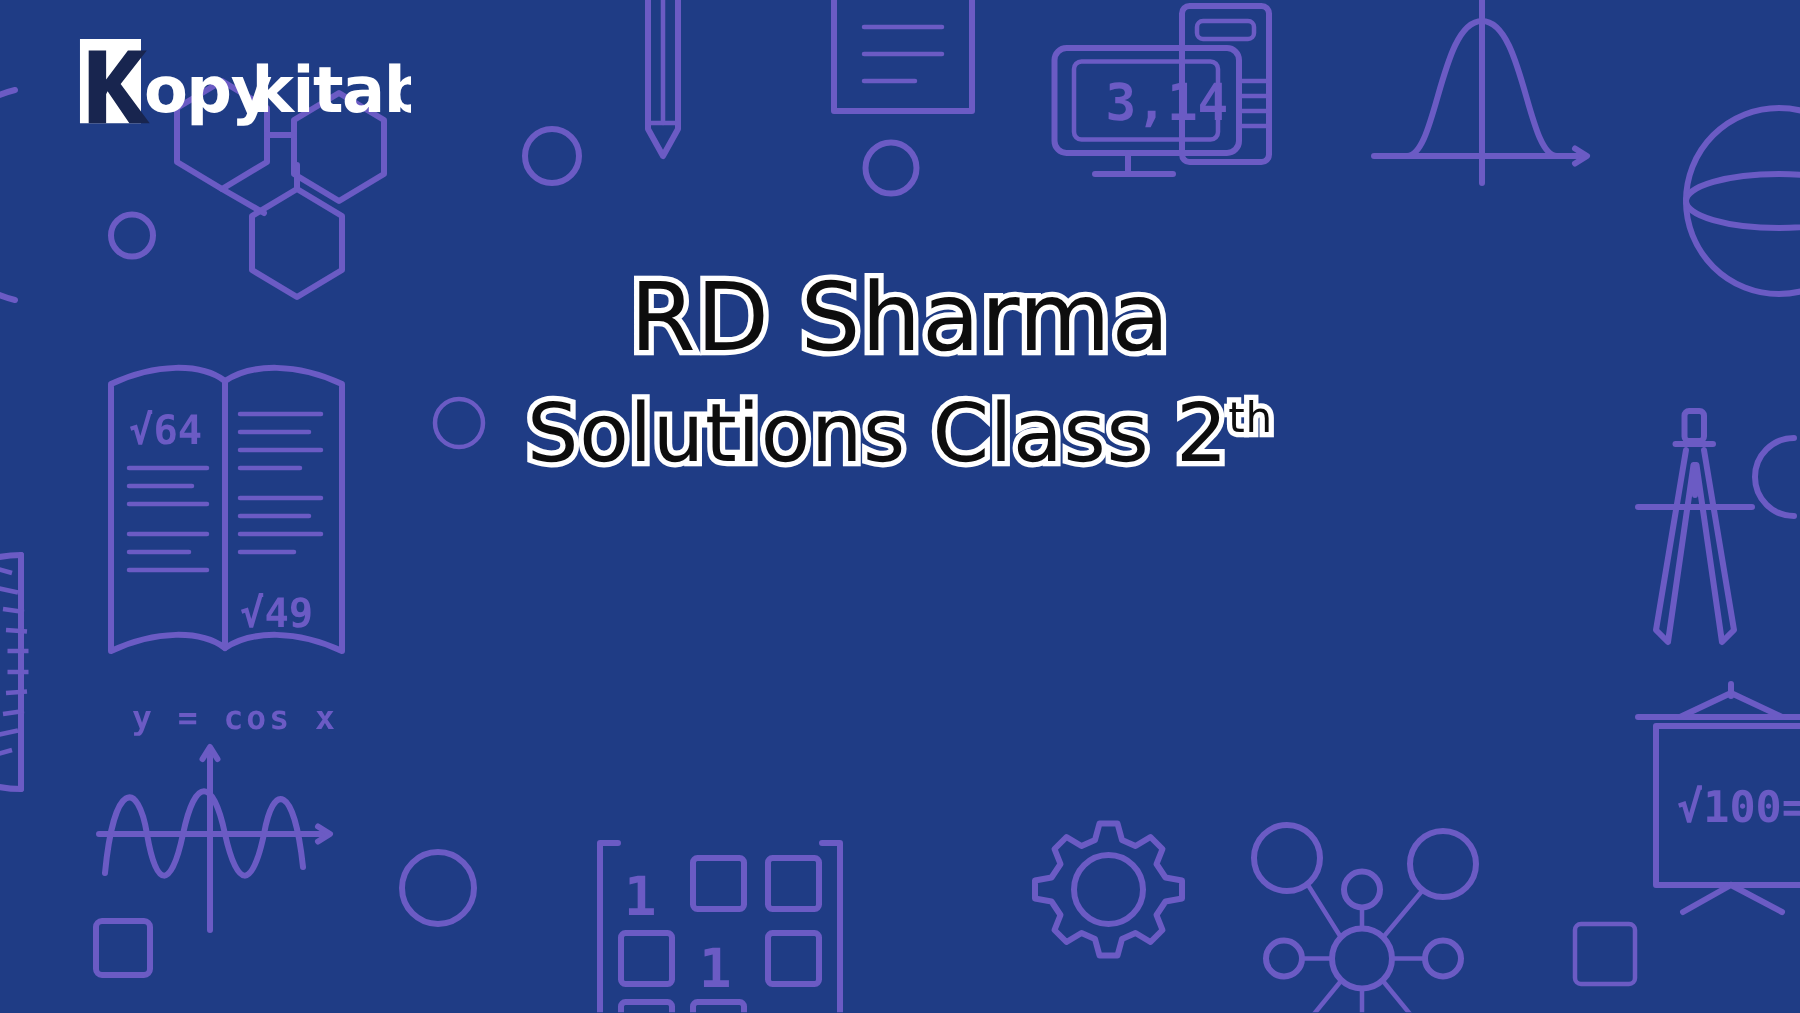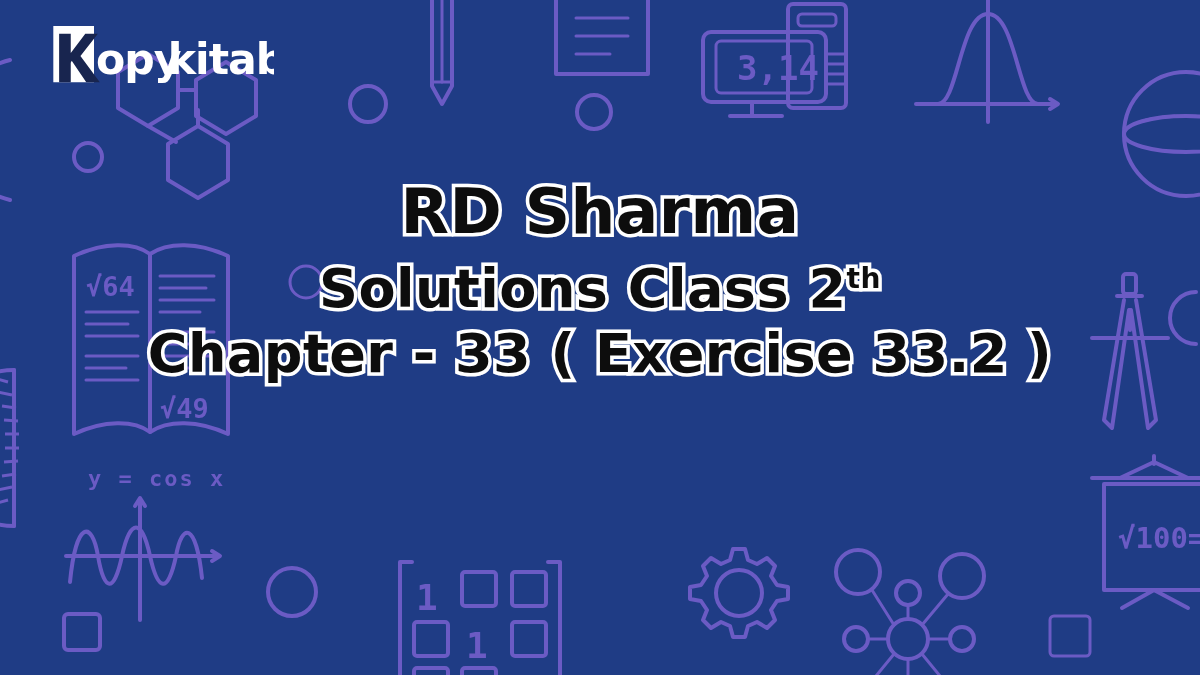--- a/index.html
+++ b/index.html
@@ -39,21 +39,21 @@
     left:0; right:0;
     top:176px;
     text-align:center;
     z-index:4;
     padding:0 20px;
   }
   .hl-line {
     display:block;
     color:#0d0d0d;
     font-family:"DejaVu Sans", sans-serif;
-    font-weight:bold;
+    font-weight:normal;
     letter-spacing:0.5px;
     line-height:1.14;
     -webkit-text-stroke:7px #ffffff;
     paint-order:stroke fill;
     text-shadow:
        0 0 1px #fff,
        2px 3px 0 rgba(255,255,255,0.65);
     white-space:nowrap;
   }
   #title-main   { font-size:63px; margin-bottom:10px; }
@@ -279,16 +279,15 @@
       </g>
 
       <text x="66" y="52" fill="#ffffff" font-family="DejaVu Sans, sans-serif" font-size="44" font-weight="bold" letter-spacing="-1">opy</text>
       <text x="140" y="52" fill="#ffffff" font-family="DejaVu Sans, sans-serif" font-size="44" font-weight="bold" letter-spacing="-1">kitab</text>
     </svg>
   </div>
 
   <div id="headline">
     <span class="hl-line" id="title-main">RD Sharma</span>
     <span class="hl-line" id="title-sub"><span>Solutions Class 2</span><span class="sup">th</span></span>
-    <span class="hl-line" id="title-sub3">Chapter - 33 ( Exercise 33.2 )</span>
   </div>
 
 </div>
 
 </body></html>

